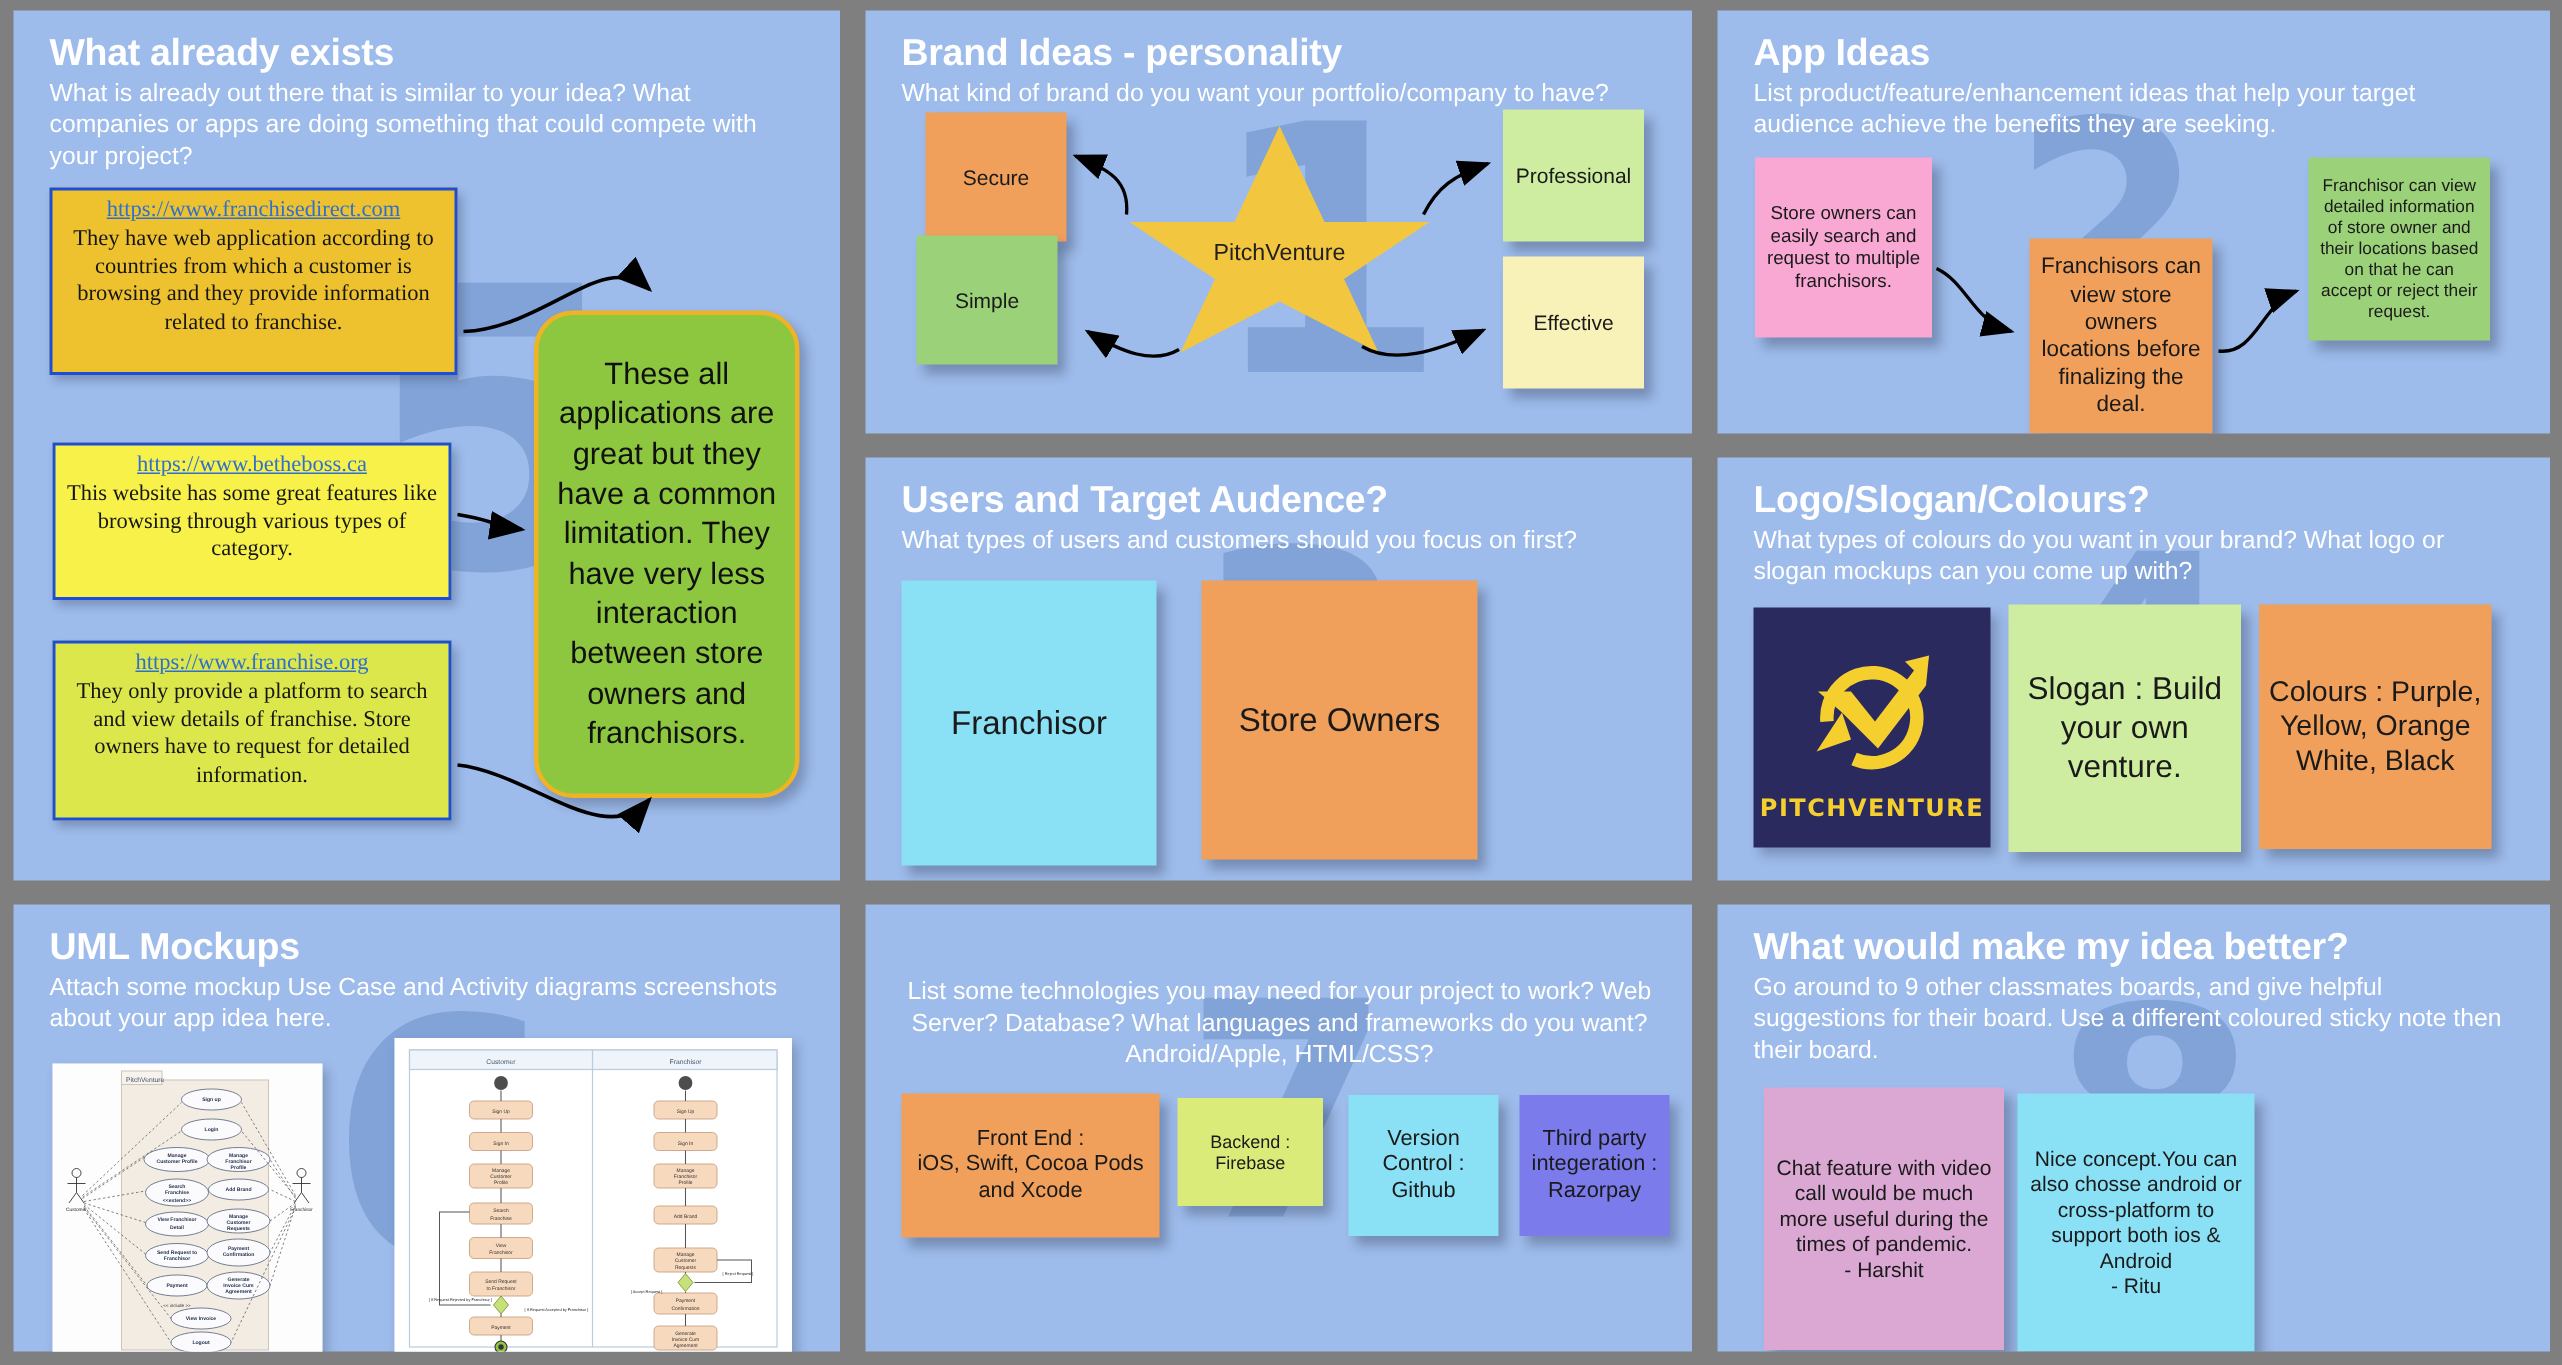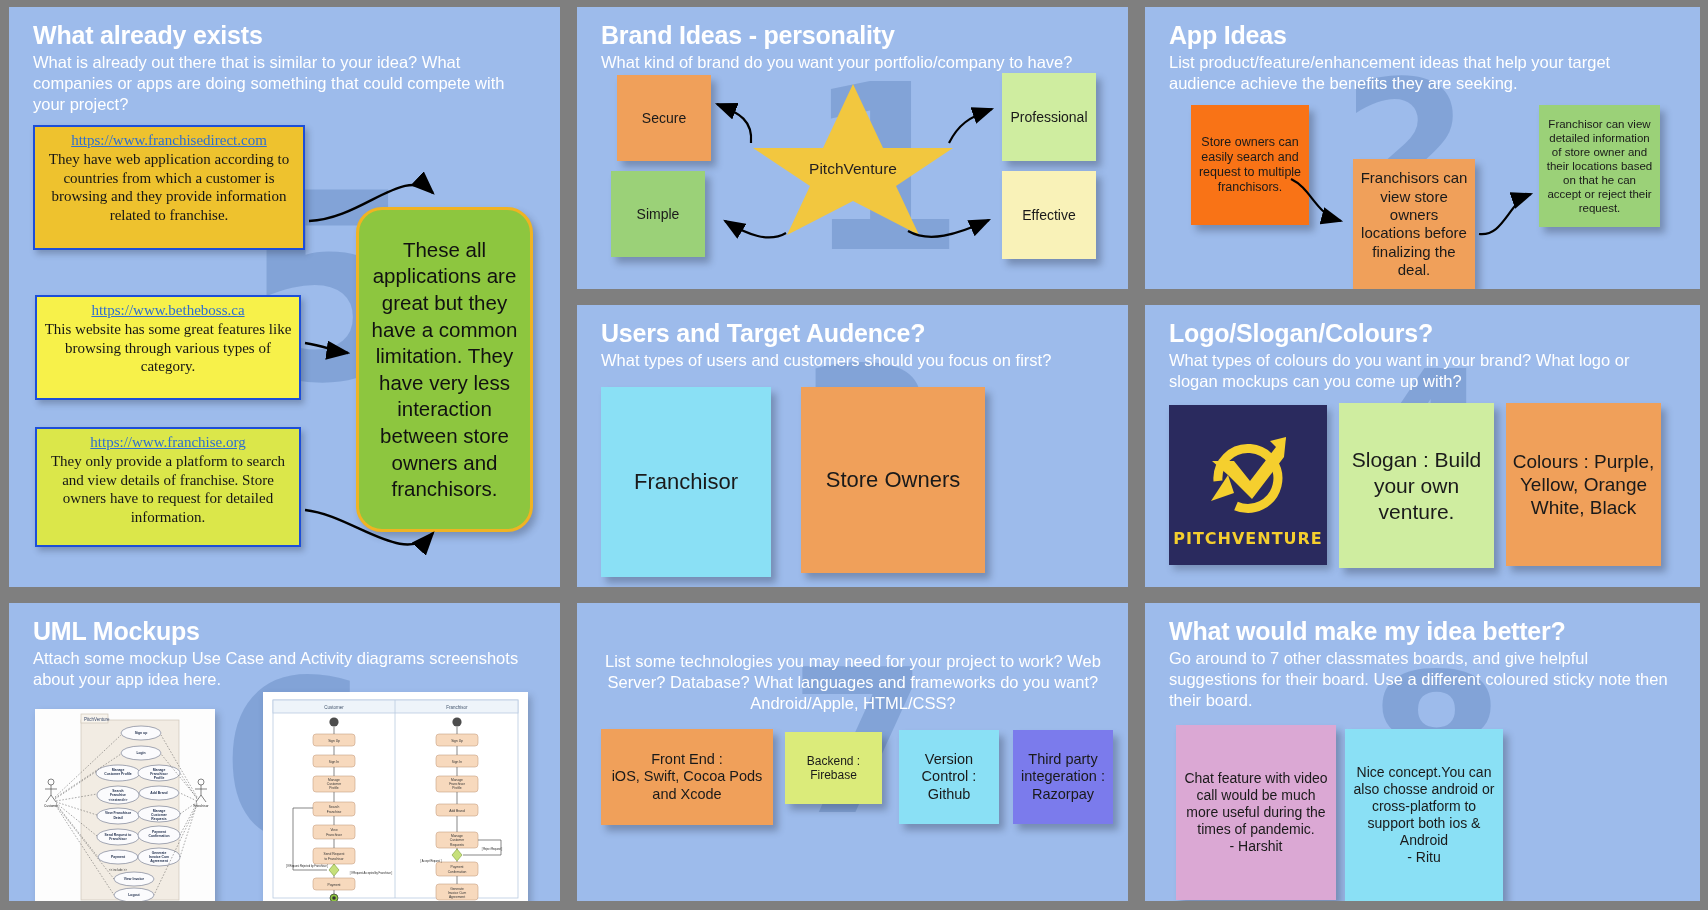--- a/index.html
+++ b/index.html
@@ -133,21 +133,21 @@
         <div class="star-wrap" style="left:142px;top:9px;width:220px;height:155px;">
           <svg width="220" height="155" viewBox="0 0 220 155" aria-hidden="true">
             <polygon points="110,2 140,66 210,66 153,104 176,153 110,119 44,153 67,104 10,66 80,66" fill="#f2c73f"></polygon>
           </svg>
           <div class="star-label" style="top:78px;">PitchVenture</div>
         </div>
 
         <div class="note" style="left:16px;top:2px;width:94px;height:86px;background:#f0a05a;font-size:14px;">
           <span>Secure</span>
         </div>
-        <div class="note" style="left:10px;top:98px;width:94px;height:86px;background:#9bd178;font-size:14px;">
+        <div class="note" style="left:10px;top:84px;width:94px;height:86px;background:#9bd178;font-size:14px;">
           <span>Simple</span>
         </div>
         <div class="note" style="left:401px;top:0px;width:94px;height:88px;background:#cfeda0;font-size:14px;">
           <span>Professional</span>
         </div>
         <div class="note" style="left:401px;top:98px;width:94px;height:88px;background:#f9f2b8;font-size:14px;">
           <span>Effective</span>
         </div>
 
         <svg class="arrow" style="left:0;top:0;" width="520" height="200">
@@ -169,21 +169,21 @@
     </div>
   </div>
 
   <div class="cell">
     <div class="panel">
       <div class="wm" style="left:196px;top:50px;font-size:185px;">2</div>
       <div class="h1">App Ideas</div>
       <div class="sub">List product/feature/enhancement ideas that help your target audience achieve the benefits they are seeking.</div>
       <div class="stage">
 
-        <div class="note" style="left:1px;top:11px;width:118px;height:120px;background:#f97316;font-size:12.5px;margin-left:21px;">
+        <div class="note" style="left:1px;top:11px;width:118px;height:120px;background:#f9a8d4;font-size:12.5px;">
           <span>Store owners can easily search and request to multiple franchisors.</span>
         </div>
         <div class="note" style="left:184px;top:65px;width:122px;height:130px;background:#f0a05a;font-size:15px;">
           <span>Franchisors can view store owners locations before finalizing the deal.</span>
         </div>
         <div class="note" style="left:370px;top:11px;width:121px;height:122px;background:#9bd178;font-size:11.5px;">
           <span>Franchisor can view detailed information of store owner and their locations based on that he can accept or reject their request.</span>
         </div>
 
         <svg class="arrow" style="left:0;top:0;" width="520" height="220">
@@ -487,21 +487,21 @@
           <span>Third party integeration : Razorpay</span>
         </div>
       </div>
     </div>
   </div>
 
   <div class="cell">
     <div class="panel">
       <div class="wm" style="left:222px;top:44px;font-size:200px;">8</div>
       <div class="h1">What would make my idea better?</div>
-      <div class="sub">Go around to 7 other classmates boards, and give helpful suggestions for their board. Use a different coloured sticky note then their board.</div>
+      <div class="sub">Go around to 9 other classmates boards, and give helpful suggestions for their board. Use a different coloured sticky note then their board.</div>
       <div class="stage">
         <div class="note" style="left:7px;top:14px;width:160px;height:175px;background:#dba8d4;font-size:14px;white-space:pre-line;">
           <span>Chat feature with video call would be much more useful during the times of pandemic.
 - Harshit</span>
         </div>
         <div class="note" style="left:176px;top:18px;width:158px;height:172px;background:#8ae0f5;font-size:14px;white-space:pre-line;">
           <span>Nice concept.You can also chosse android or cross-platform to support both ios &amp; Android
 - Ritu</span>
         </div>
       </div>

